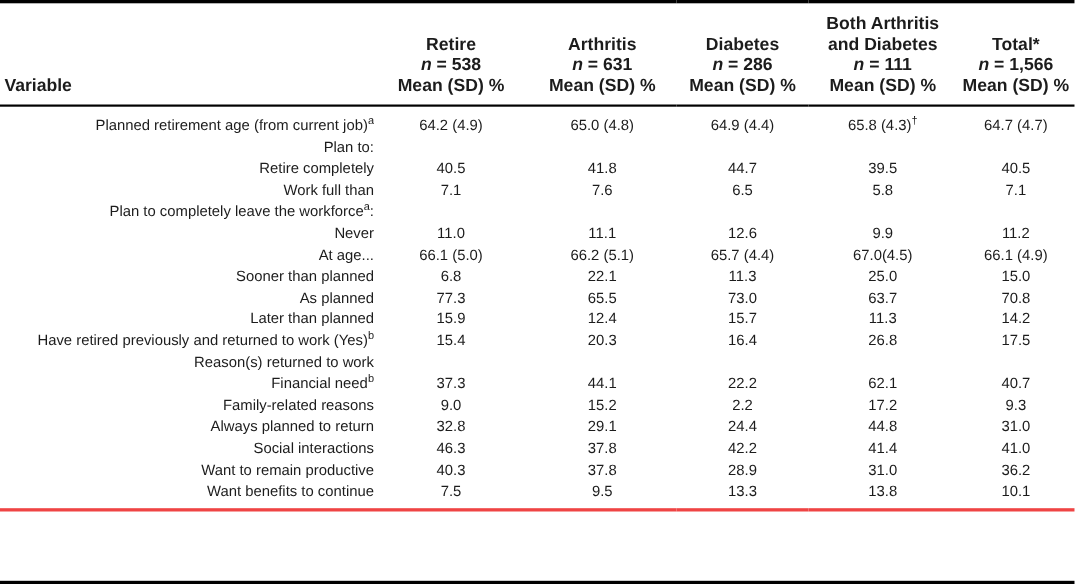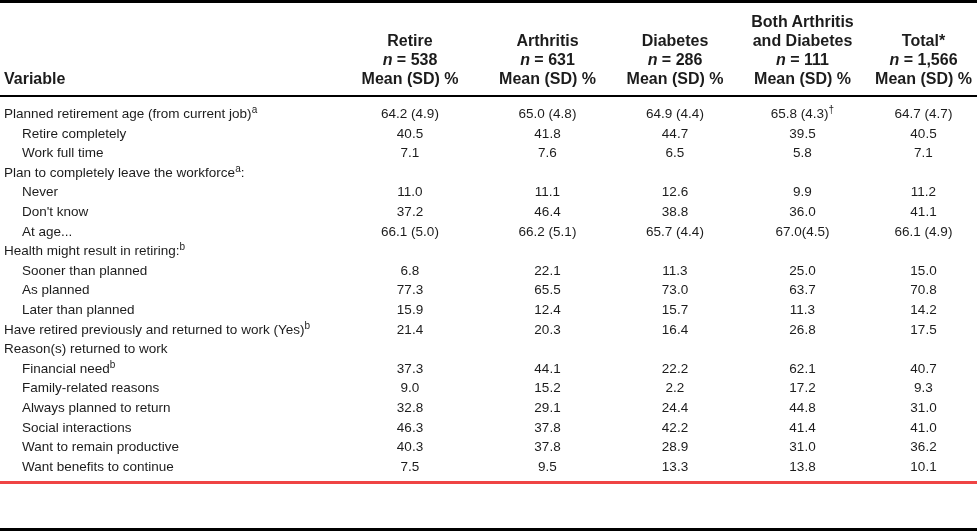--- a/index.html
+++ b/index.html
@@ -31,21 +31,21 @@
   }
   th.var-h { text-align: left; padding-left: 4px; }
   th.col-h { text-align: center; }
   th.col-h .hline { display: block; }
   tbody td {
     font-size: 13.5px;
     line-height: 19.6px;
     padding: 0;
     white-space: nowrap;
   }
-  td.lbl { text-align: left; padding-left: 4px; overflow: hidden; }
+  td.lbl { text-align: right; padding-left: 4px; overflow: hidden; }
   td.lbl.ind { padding-left: 22px; }
   td.val { text-align: center; }
   tbody tr:first-child td { padding-top: 7px; }
   tbody tr:last-child td { padding-bottom: 5px; border-bottom: 3px solid #ef4444; }
   sup { font-size: 10px; line-height: 0; }
   i { font-style: italic; }
 </style>
 </head>
 <body>
 
@@ -92,29 +92,37 @@
     <tbody id="tbody">
         <tr>
           <td class="lbl">Planned retirement age (from current job)<sup>a</sup></td>
           <td class="val">64.2 (4.9)</td>
           <td class="val">65.0 (4.8)</td>
           <td class="val">64.9 (4.4)</td>
           <td class="val">65.8 (4.3)<sup>†</sup></td>
           <td class="val">64.7 (4.7)</td>
         </tr>
         <tr>
+          <td class="lbl">Plan to:</td>
+          <td class="val"></td>
+          <td class="val"></td>
+          <td class="val"></td>
+          <td class="val"></td>
+          <td class="val"></td>
+        </tr>
+        <tr>
           <td class="lbl ind">Retire completely</td>
           <td class="val">40.5</td>
           <td class="val">41.8</td>
           <td class="val">44.7</td>
           <td class="val">39.5</td>
           <td class="val">40.5</td>
         </tr>
         <tr>
-          <td class="lbl ind">Work full time</td>
+          <td class="lbl ind">Work full than</td>
           <td class="val">7.1</td>
           <td class="val">7.6</td>
           <td class="val">6.5</td>
           <td class="val">5.8</td>
           <td class="val">7.1</td>
         </tr>
         <tr>
           <td class="lbl">Plan to completely leave the workforce<sup>a</sup>:</td>
           <td class="val"></td>
           <td class="val"></td>
@@ -124,44 +132,28 @@
         </tr>
         <tr>
           <td class="lbl ind">Never</td>
           <td class="val">11.0</td>
           <td class="val">11.1</td>
           <td class="val">12.6</td>
           <td class="val">9.9</td>
           <td class="val">11.2</td>
         </tr>
         <tr>
-          <td class="lbl ind">Don't know</td>
-          <td class="val">37.2</td>
-          <td class="val">46.4</td>
-          <td class="val">38.8</td>
-          <td class="val">36.0</td>
-          <td class="val">41.1</td>
-        </tr>
-        <tr>
           <td class="lbl ind">At age...</td>
           <td class="val">66.1 (5.0)</td>
           <td class="val">66.2 (5.1)</td>
           <td class="val">65.7 (4.4)</td>
           <td class="val">67.0(4.5)</td>
           <td class="val">66.1 (4.9)</td>
         </tr>
         <tr>
-          <td class="lbl">Health might result in retiring:<sup>b</sup></td>
-          <td class="val"></td>
-          <td class="val"></td>
-          <td class="val"></td>
-          <td class="val"></td>
-          <td class="val"></td>
-        </tr>
-        <tr>
           <td class="lbl ind">Sooner than planned</td>
           <td class="val">6.8</td>
           <td class="val">22.1</td>
           <td class="val">11.3</td>
           <td class="val">25.0</td>
           <td class="val">15.0</td>
         </tr>
         <tr>
           <td class="lbl ind">As planned</td>
           <td class="val">77.3</td>
@@ -173,21 +165,21 @@
         <tr>
           <td class="lbl ind">Later than planned</td>
           <td class="val">15.9</td>
           <td class="val">12.4</td>
           <td class="val">15.7</td>
           <td class="val">11.3</td>
           <td class="val">14.2</td>
         </tr>
         <tr>
           <td class="lbl">Have retired previously and returned to work (Yes)<sup>b</sup></td>
-          <td class="val">21.4</td>
+          <td class="val">15.4</td>
           <td class="val">20.3</td>
           <td class="val">16.4</td>
           <td class="val">26.8</td>
           <td class="val">17.5</td>
         </tr>
         <tr>
           <td class="lbl">Reason(s) returned to work</td>
           <td class="val"></td>
           <td class="val"></td>
           <td class="val"></td>

